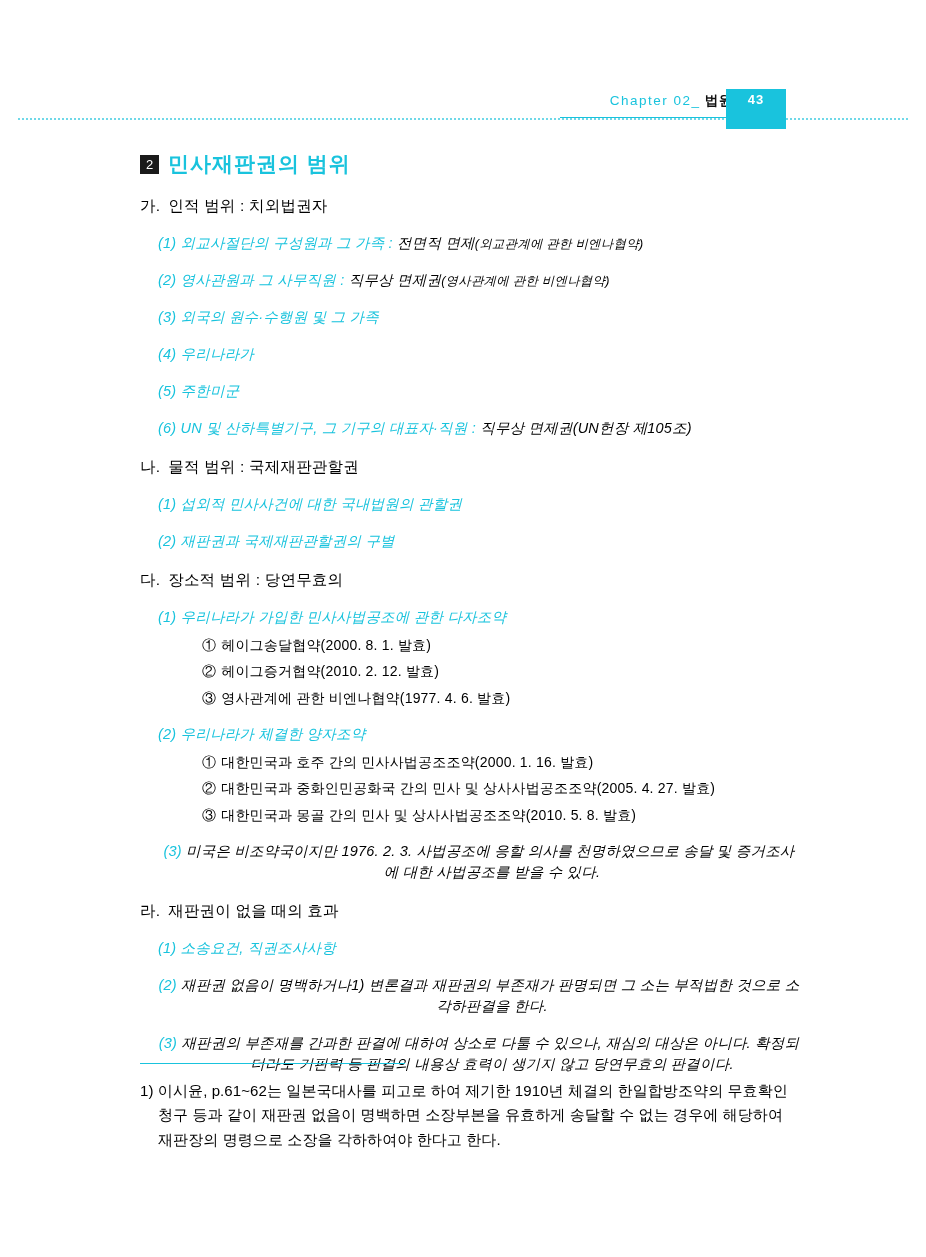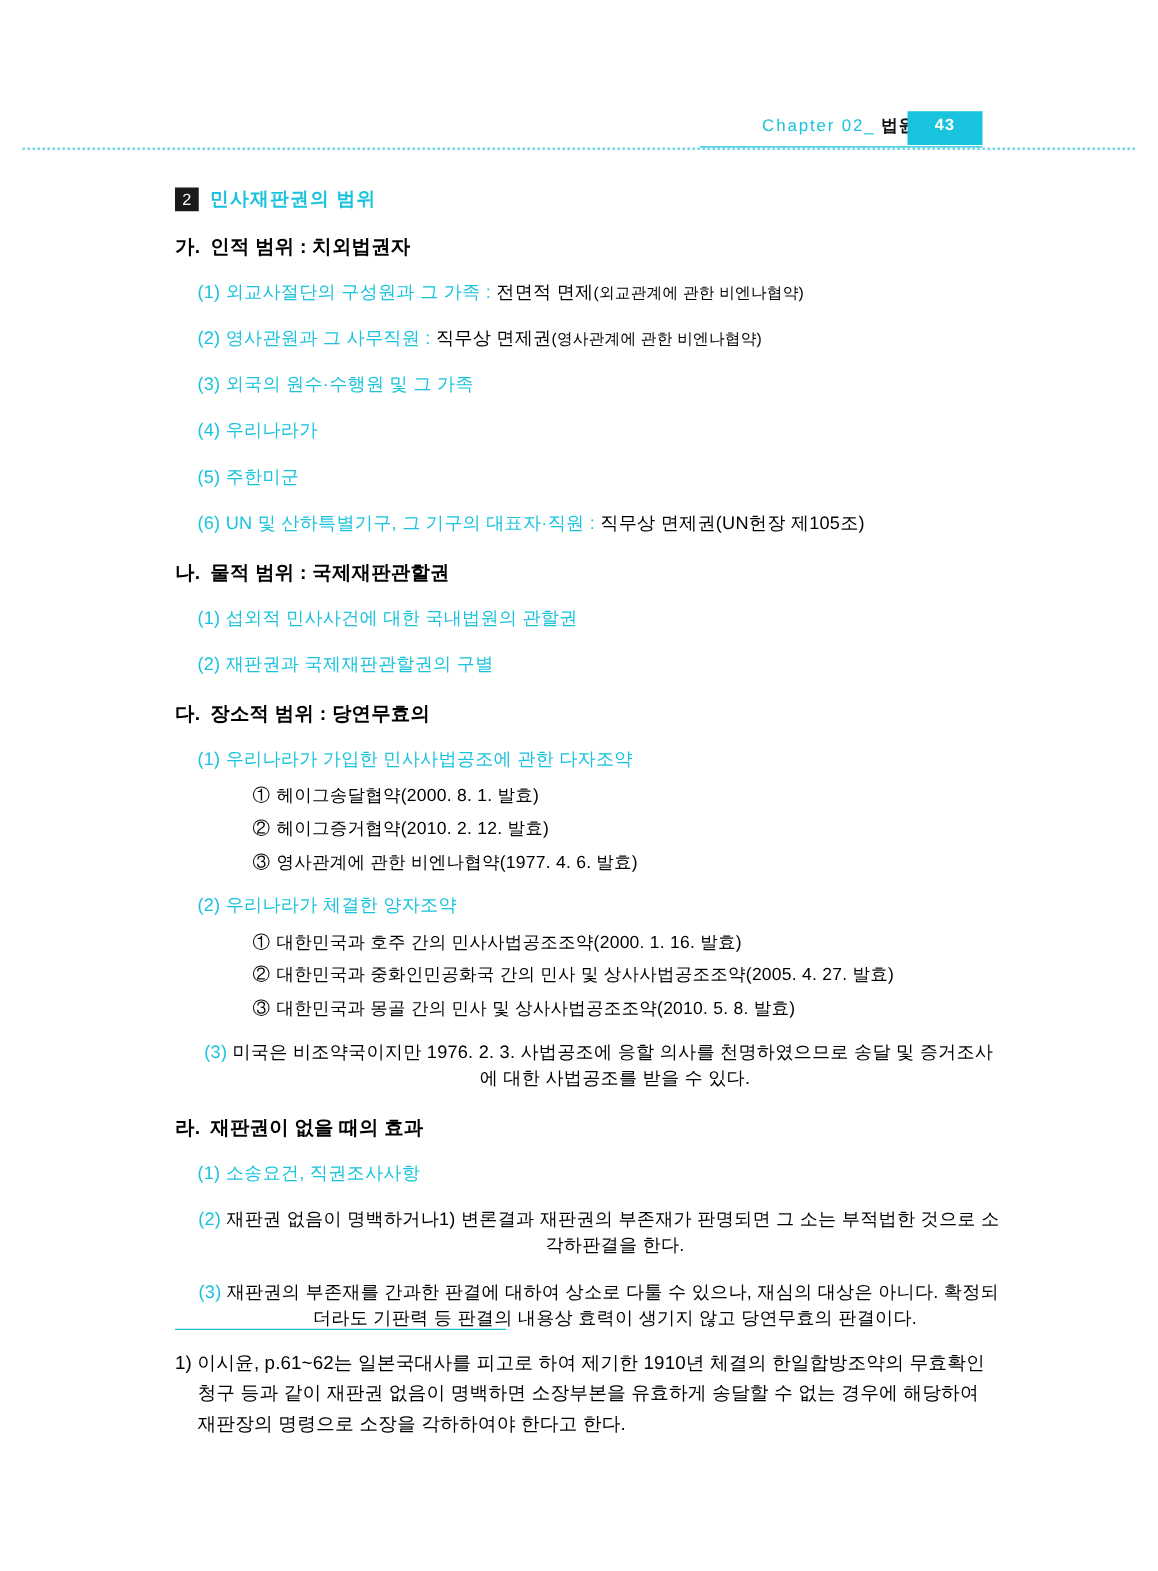--- a/index.html
+++ b/index.html
@@ -59,21 +59,21 @@
   }
   .header-title {
     color: #111111;
     font-weight: bold;
   }
   .page-number-box {
     position: absolute;
     top: -3px;
     right: 140px;
     width: 60px;
-    height: 27px;
+    height: 40px;
     background: #19c3dd;
     color: #ffffff;
     font-size: 13px;
     font-weight: bold;
     text-align: center;
     line-height: 22px;
     letter-spacing: 1px;
   }
 
   
@@ -94,41 +94,42 @@
     height: 19px;
     background: #1a1a1a;
     color: #ffffff;
     font-size: 13px;
     line-height: 19px;
     text-align: center;
     margin-right: 9px;
     flex: 0 0 auto;
   }
   .sec-heading {
-    font-size: 15px;
+    font-size: 21px;
     font-weight: bold;
     color: #19c3dd;
     letter-spacing: 1px;
   }
 
   h3.lvl1 {
     font-size: 15.5px;
-    font-weight: bold;
+    font-weight: normal;
     color: #000000;
     margin: 18px 0 10px 0;
     letter-spacing: 0.2px;
   }
   h3.lvl1 .mk { margin-right: 8px; }
 
   .lvl2 {
     font-size: 14.5px;
     color: #19c3dd;
     margin: 16px 0 7px 18px;
     line-height: 1.45;
     letter-spacing: 0.2px;
+    font-style: italic;
   }
   .lvl2 .blk {
     color: #000000;
   }
   .lvl2 .small {
     font-size: 12.5px;
   }
 
   .lvl2.wrap {
     text-indent: 0;

